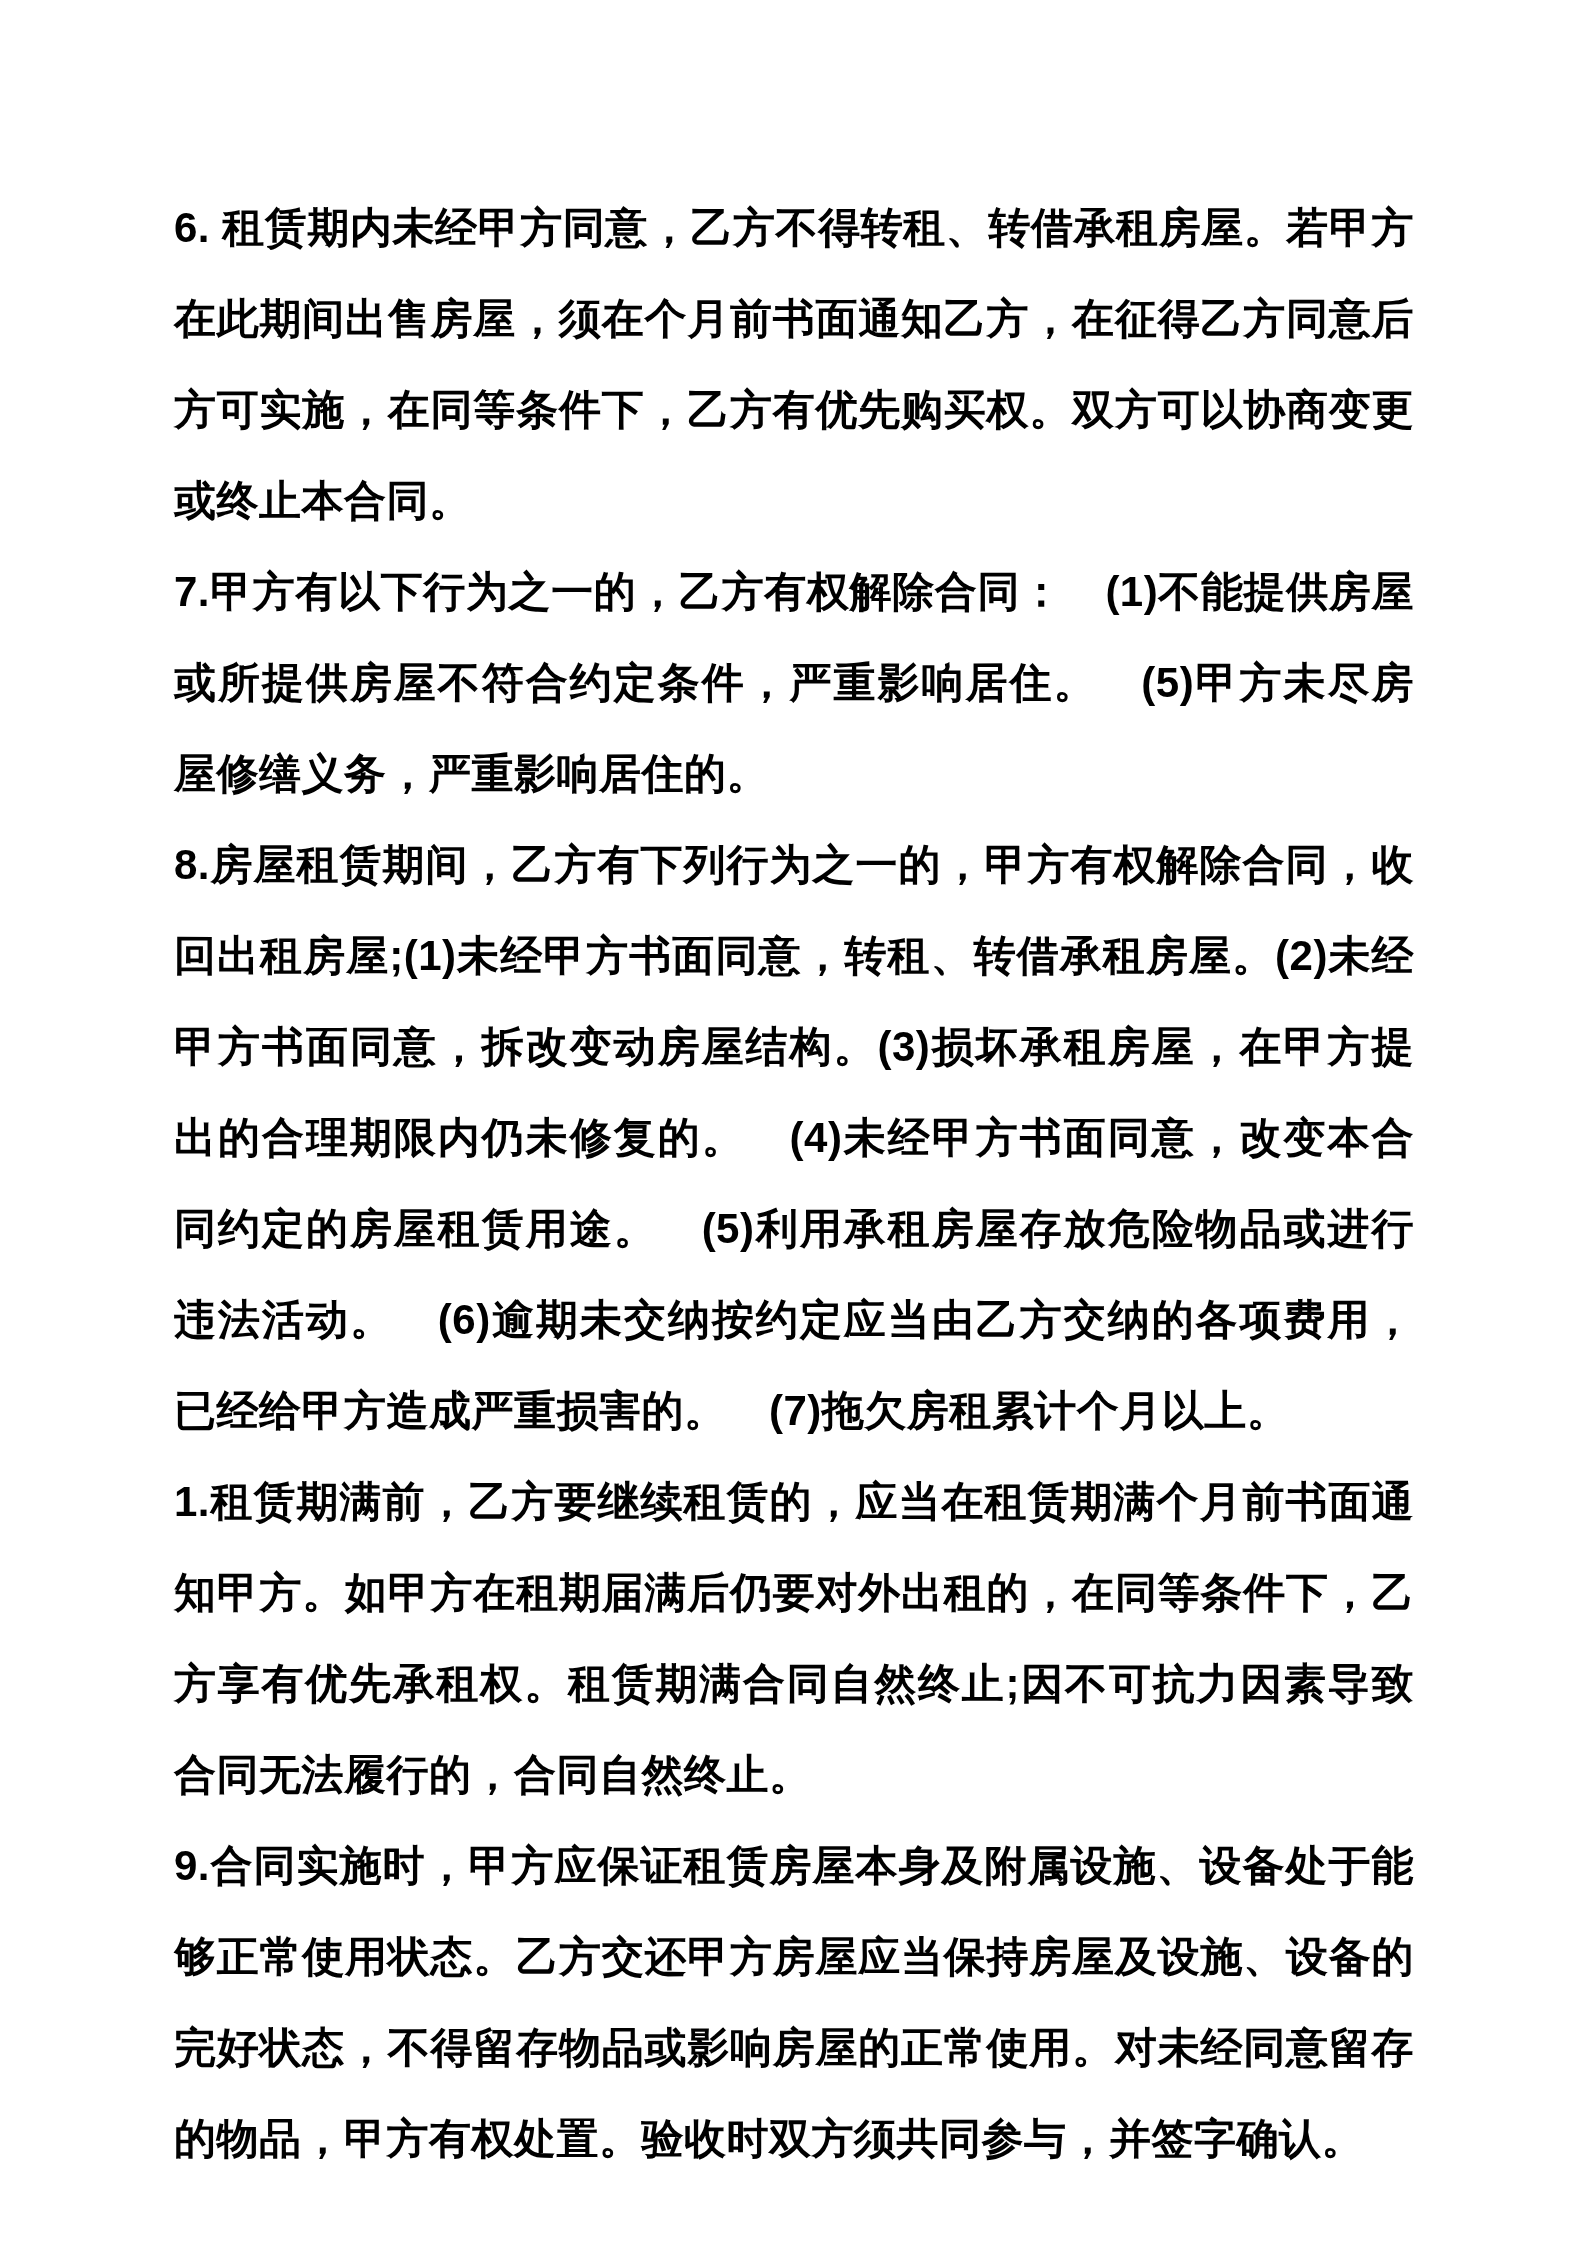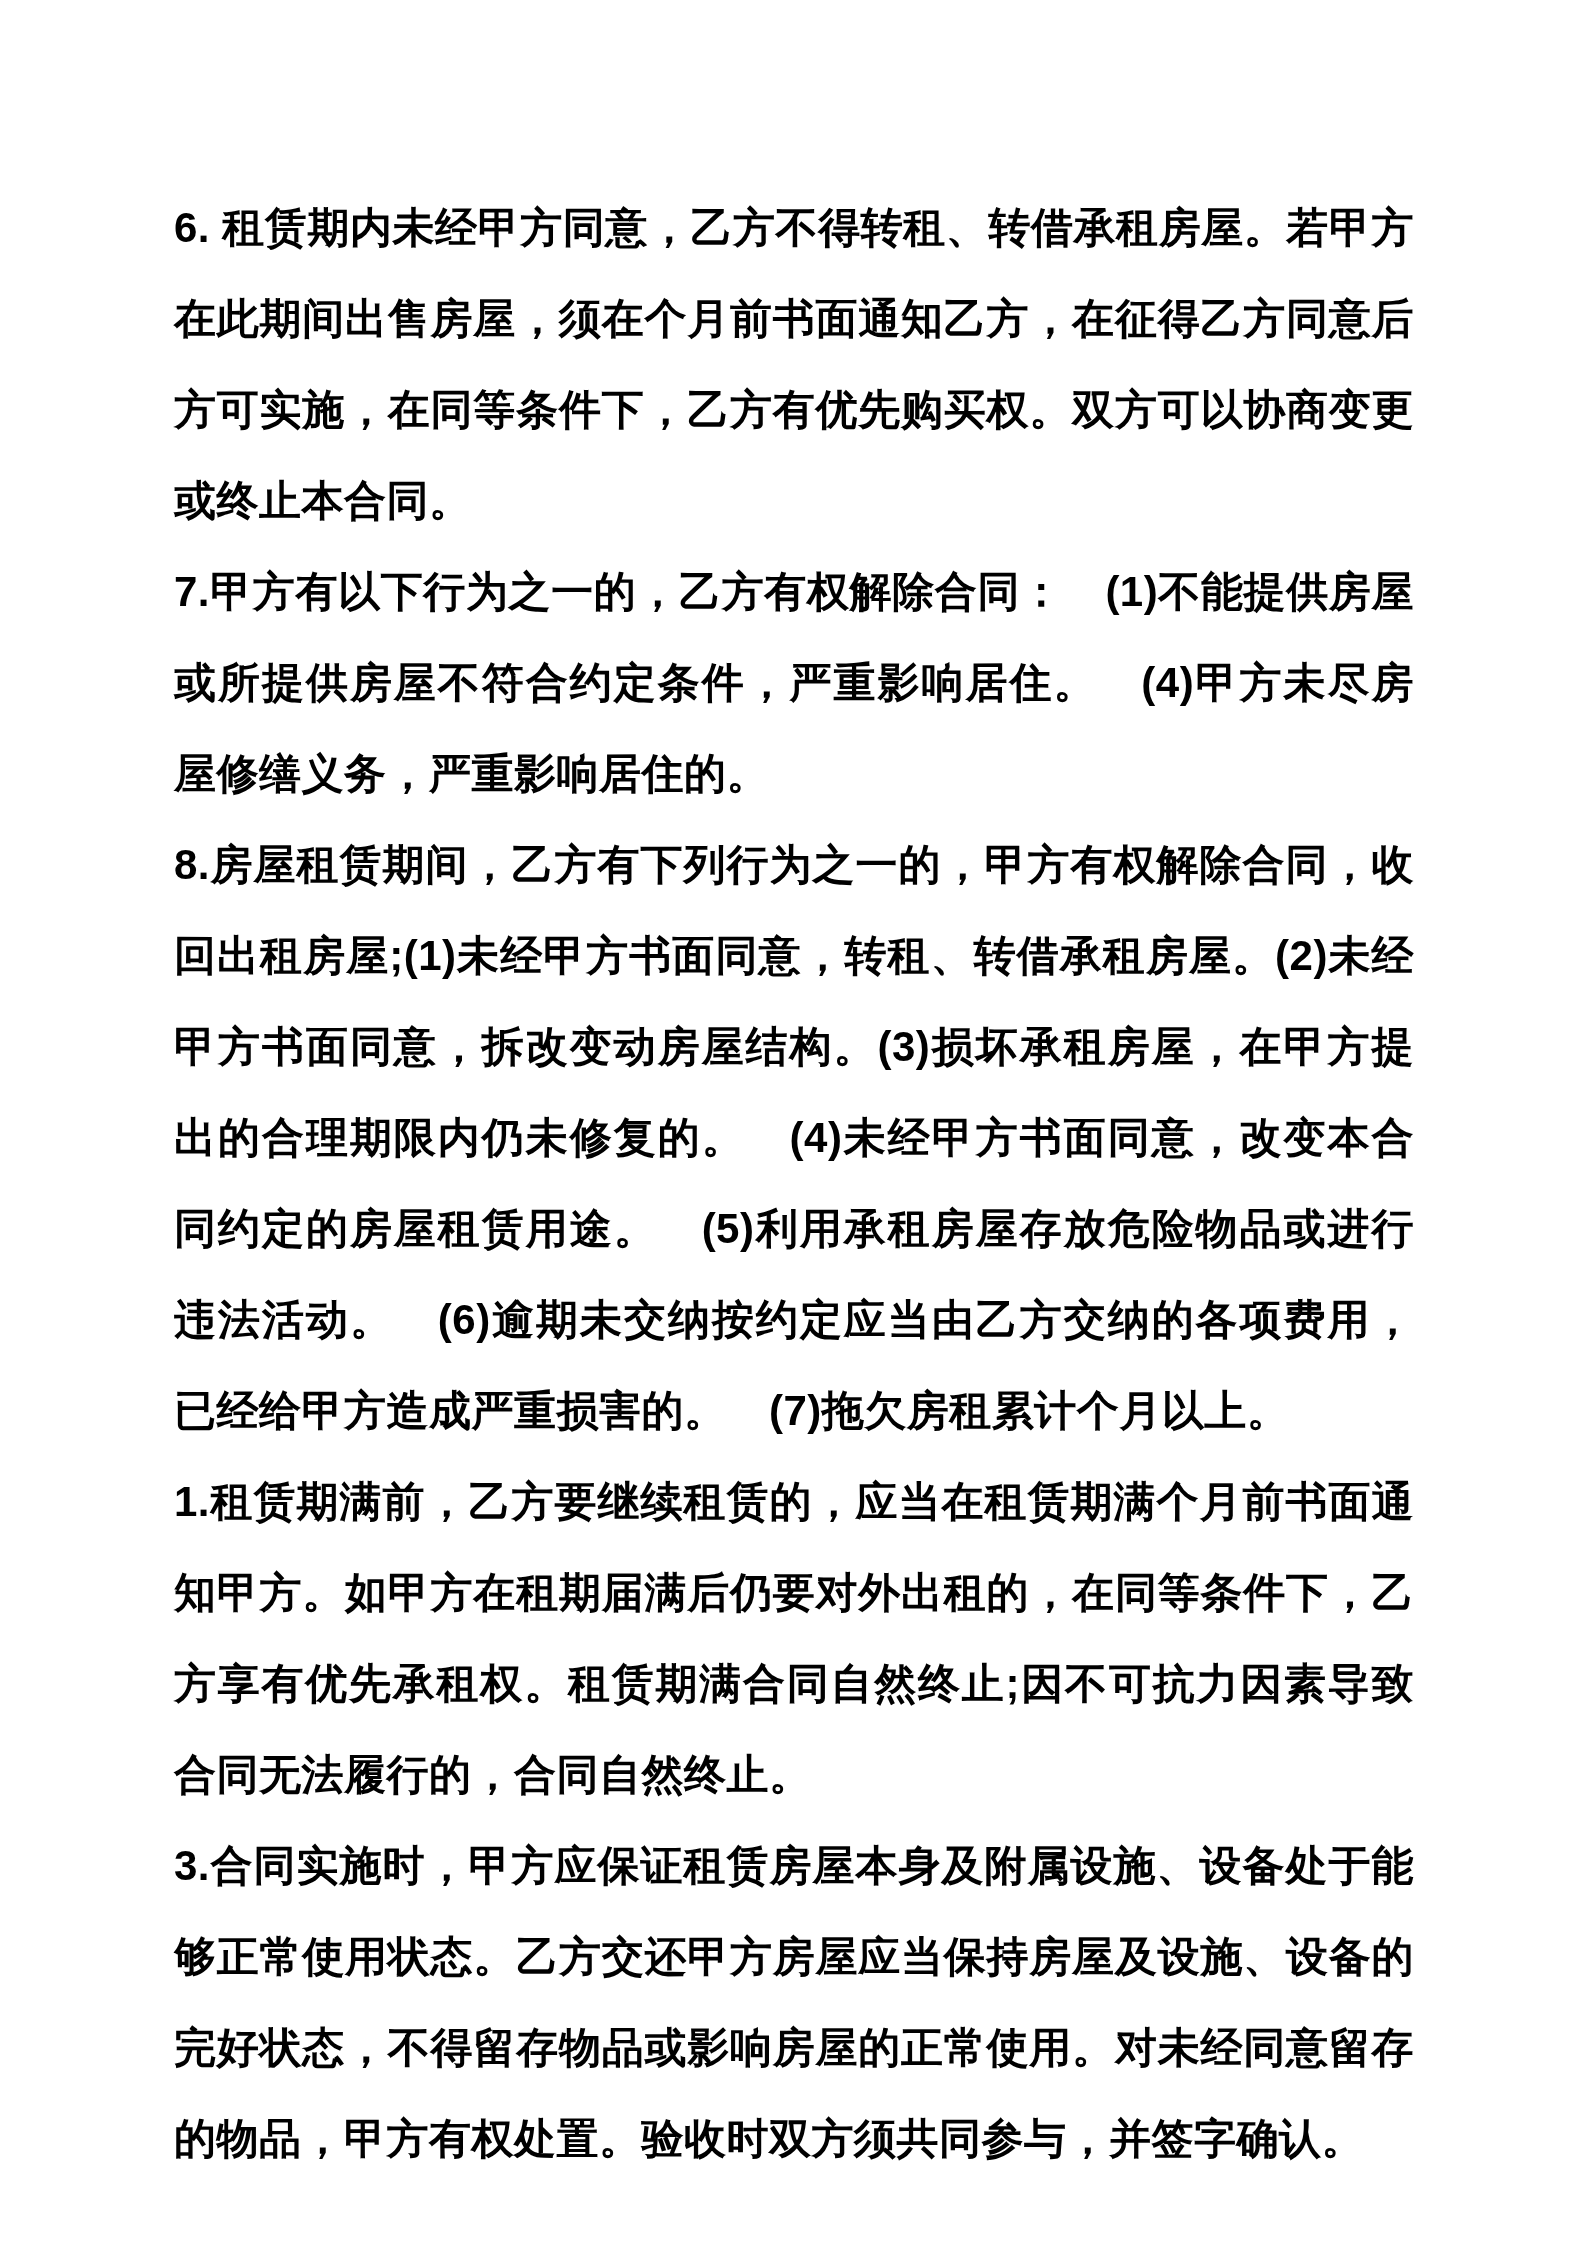--- a/index.html
+++ b/index.html
@@ -32,18 +32,18 @@
     word-break: break-all;
     letter-spacing: 0.5px;
   }
 </style>
 </head>
 <body>
 
 <div class="page">
   <div class="doc-text">
     <p>6. 租赁期内未经甲方同意，乙方不得转租、转借承租房屋。若甲方在此期间出售房屋，须在个月前书面通知乙方，在征得乙方同意后方可实施，在同等条件下，乙方有优先购买权。双方可以协商变更或终止本合同。</p>
-    <p>7.甲方有以下行为之一的，乙方有权解除合同：　(1)不能提供房屋或所提供房屋不符合约定条件，严重影响居住。　(4)甲方未尽房屋修缮义务，严重影响居住的。</p>
+    <p>7.甲方有以下行为之一的，乙方有权解除合同：　(1)不能提供房屋或所提供房屋不符合约定条件，严重影响居住。　(5)甲方未尽房屋修缮义务，严重影响居住的。</p>
     <p>8.房屋租赁期间，乙方有下列行为之一的，甲方有权解除合同，收回出租房屋;(1)未经甲方书面同意，转租、转借承租房屋。(2)未经甲方书面同意，拆改变动房屋结构。(3)损坏承租房屋，在甲方提出的合理期限内仍未修复的。　(4)未经甲方书面同意，改变本合同约定的房屋租赁用途。　(5)利用承租房屋存放危险物品或进行违法活动。　(6)逾期未交纳按约定应当由乙方交纳的各项费用，已经给甲方造成严重损害的。　(7)拖欠房租累计个月以上。</p>
     <p>1.租赁期满前，乙方要继续租赁的，应当在租赁期满个月前书面通知甲方。如甲方在租期届满后仍要对外出租的，在同等条件下，乙方享有优先承租权。租赁期满合同自然终止;因不可抗力因素导致合同无法履行的，合同自然终止。</p>
-    <p>3.合同实施时，甲方应保证租赁房屋本身及附属设施、设备处于能够正常使用状态。乙方交还甲方房屋应当保持房屋及设施、设备的完好状态，不得留存物品或影响房屋的正常使用。对未经同意留存的物品，甲方有权处置。验收时双方须共同参与，并签字确认。</p>
+    <p>9.合同实施时，甲方应保证租赁房屋本身及附属设施、设备处于能够正常使用状态。乙方交还甲方房屋应当保持房屋及设施、设备的完好状态，不得留存物品或影响房屋的正常使用。对未经同意留存的物品，甲方有权处置。验收时双方须共同参与，并签字确认。</p>
   </div>
 </div>
 
 </body></html>

